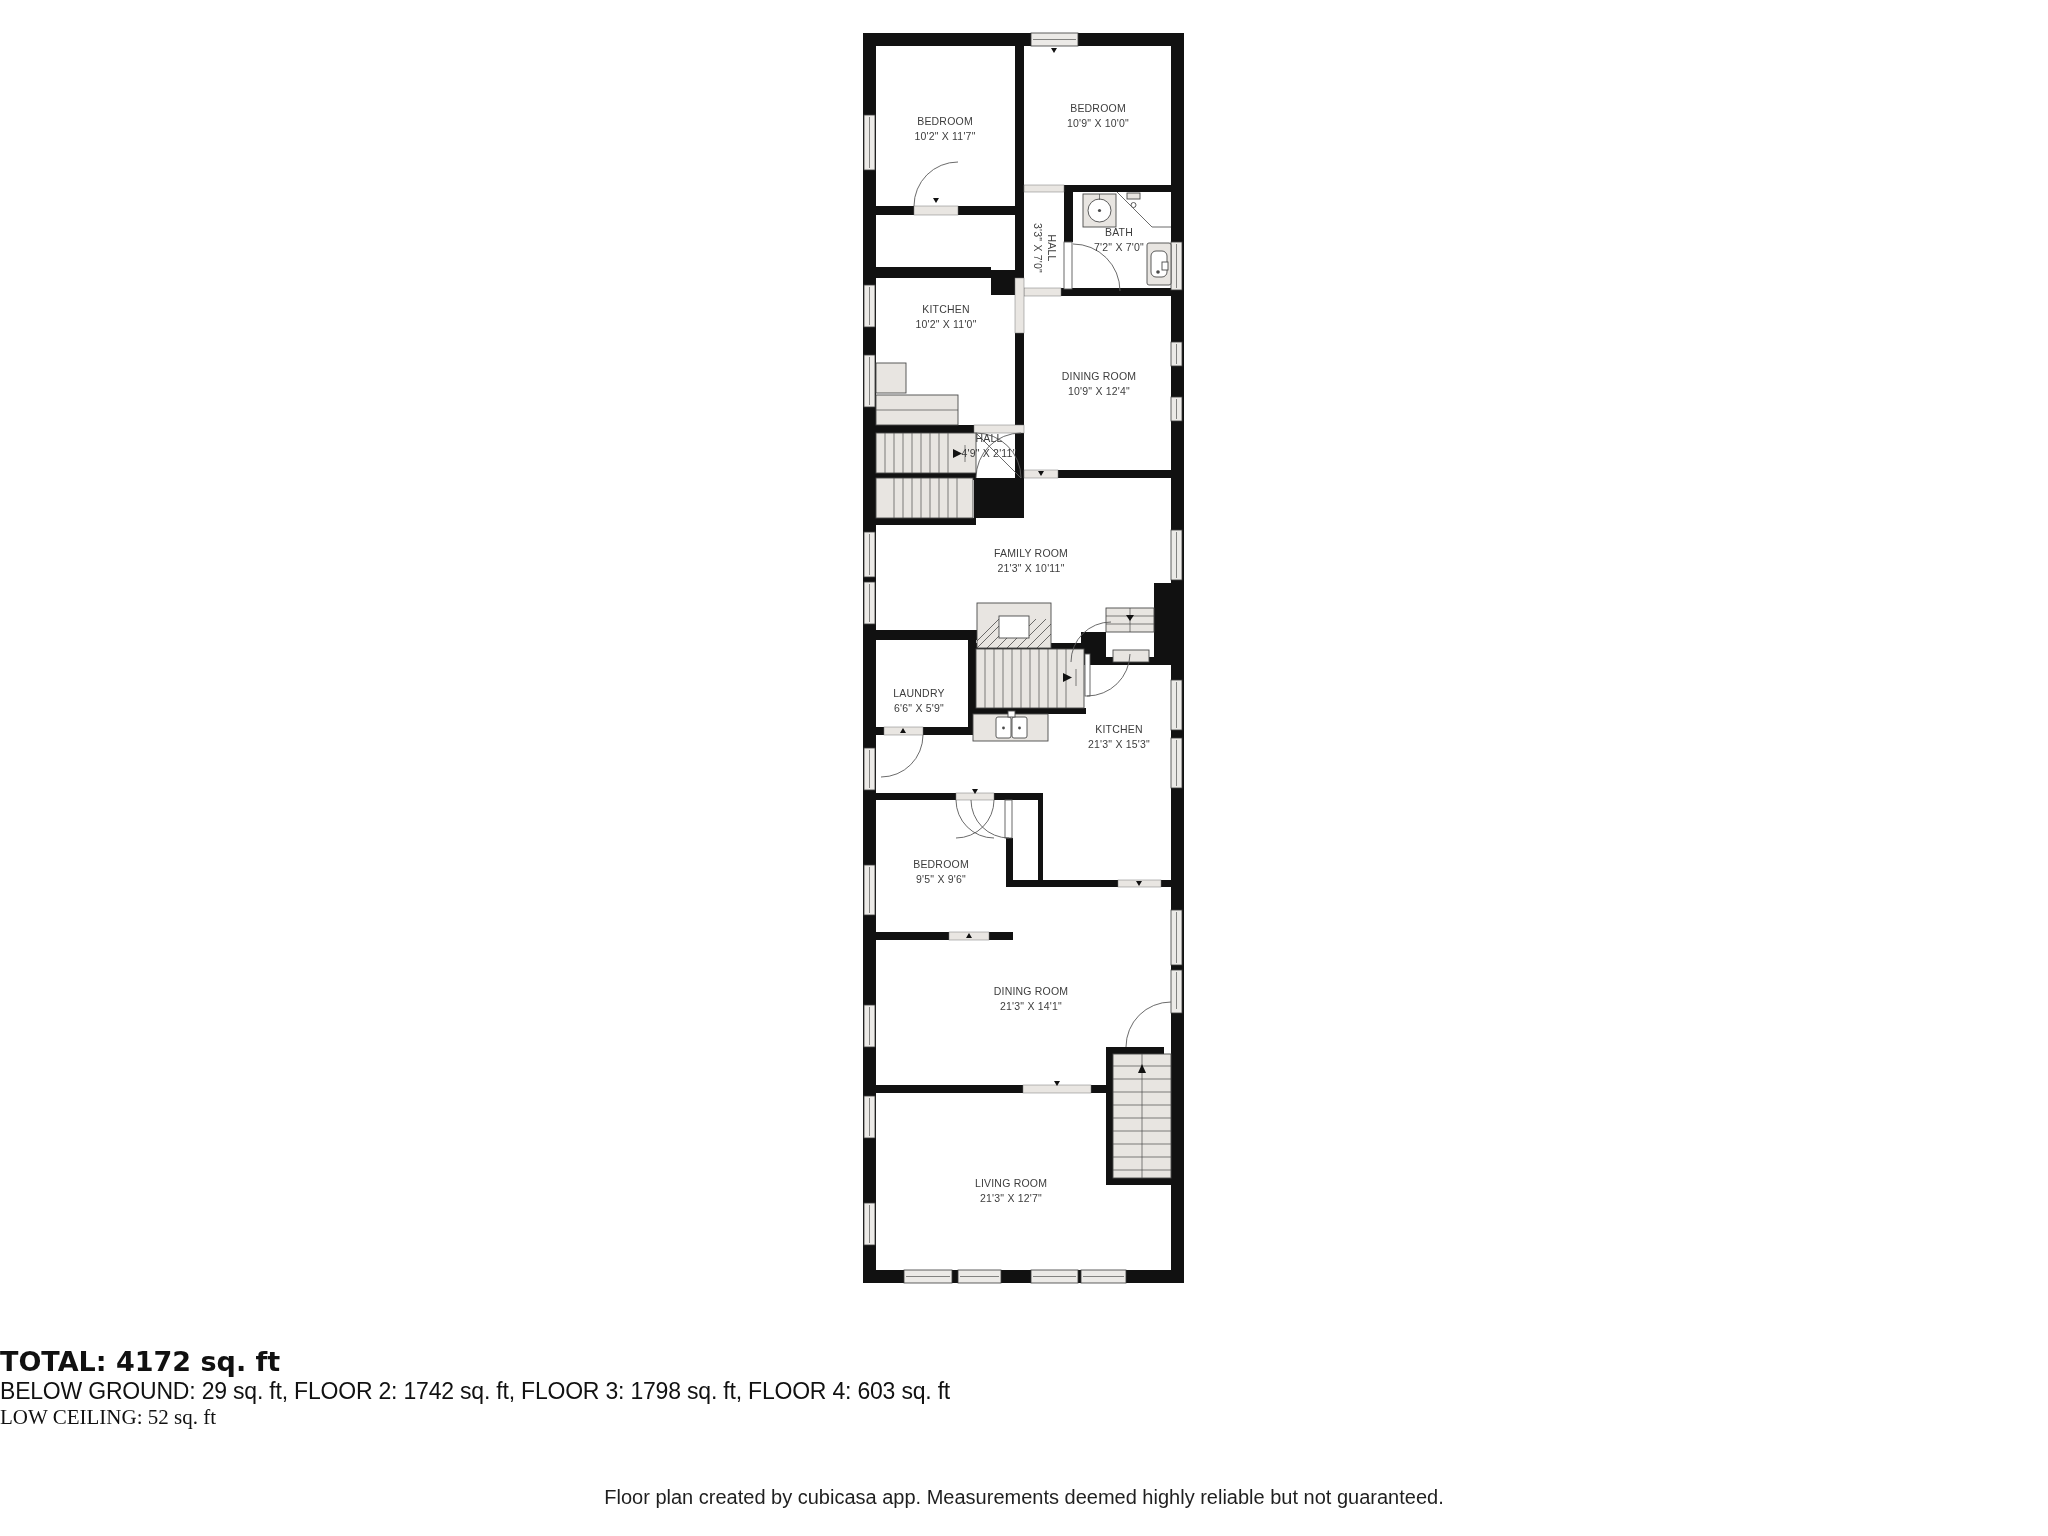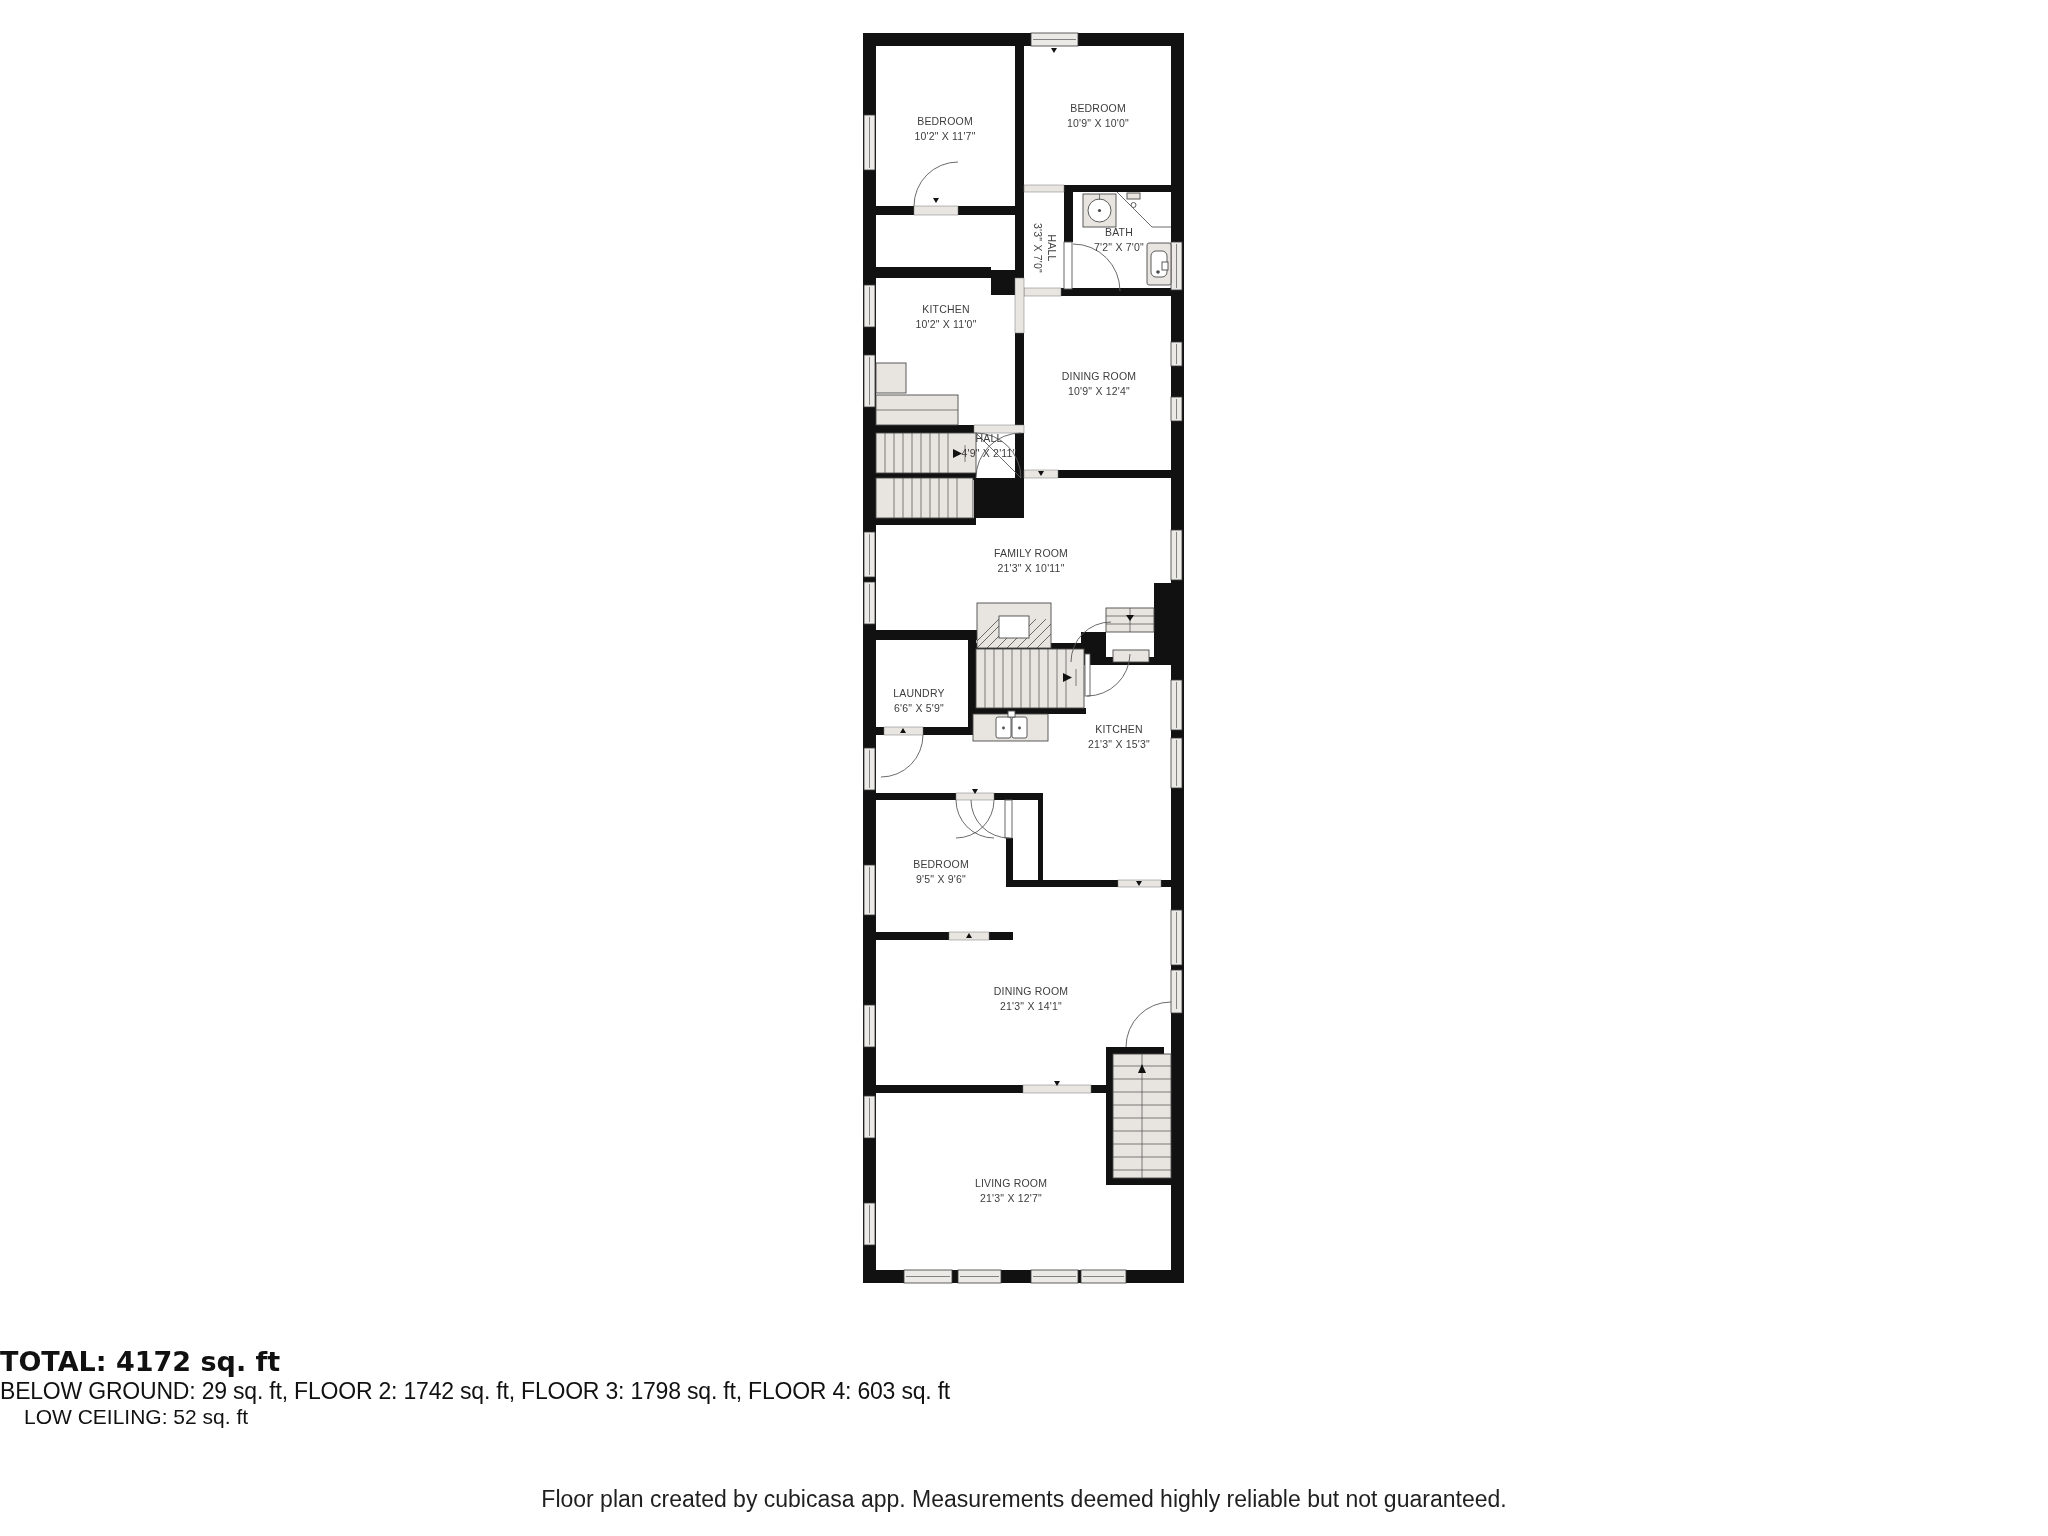--- a/index.html
+++ b/index.html
@@ -18,23 +18,23 @@
   .arc{fill:none;stroke:#5a5a5a;stroke-width:0.9;}
   .leaf{fill:#ffffff;stroke:#5a5a5a;stroke-width:0.9;}
   .hatch{stroke:#4a4a4a;stroke-width:0.8;}
   .marker{fill:#111;}
   .rn,.rd{font-family:"Liberation Sans",sans-serif;font-size:10.5px;fill:#3d3d3d;
           text-anchor:middle;letter-spacing:0.2px;}
   
   .summary{position:absolute;top:1346px;left:0;width:100%;color:#111;}
   .total{font-family:"DejaVu Sans",sans-serif;font-weight:bold;font-size:27px;line-height:32px;}
   .cond{font-family:"Liberation Sans",sans-serif;font-size:23px;line-height:26px;letter-spacing:-0.2px;}
-  .wide{font-family:Liberation Sans, sans-serif;font-size:21px;line-height:26px;padding-left:24px;}
+  .wide{font-family:Liberation Serif, serif;font-size:21px;line-height:26px;}
   .credit{position:absolute;top:1486px;left:0;width:100%;text-align:center;
-          font-family:"Liberation Sans",sans-serif;font-size:23px;color:#1f1f1f;}
+          font-family:"Liberation Sans",sans-serif;font-size:20px;color:#1f1f1f;}
 </style>
 </head>
 <body>
 
 <div class="page">
 
   <div class="plan-wrap">
     <svg width="324" height="1256" viewBox="0 0 324 1256" xmlns="http://www.w3.org/2000/svg">
 
       <g>

